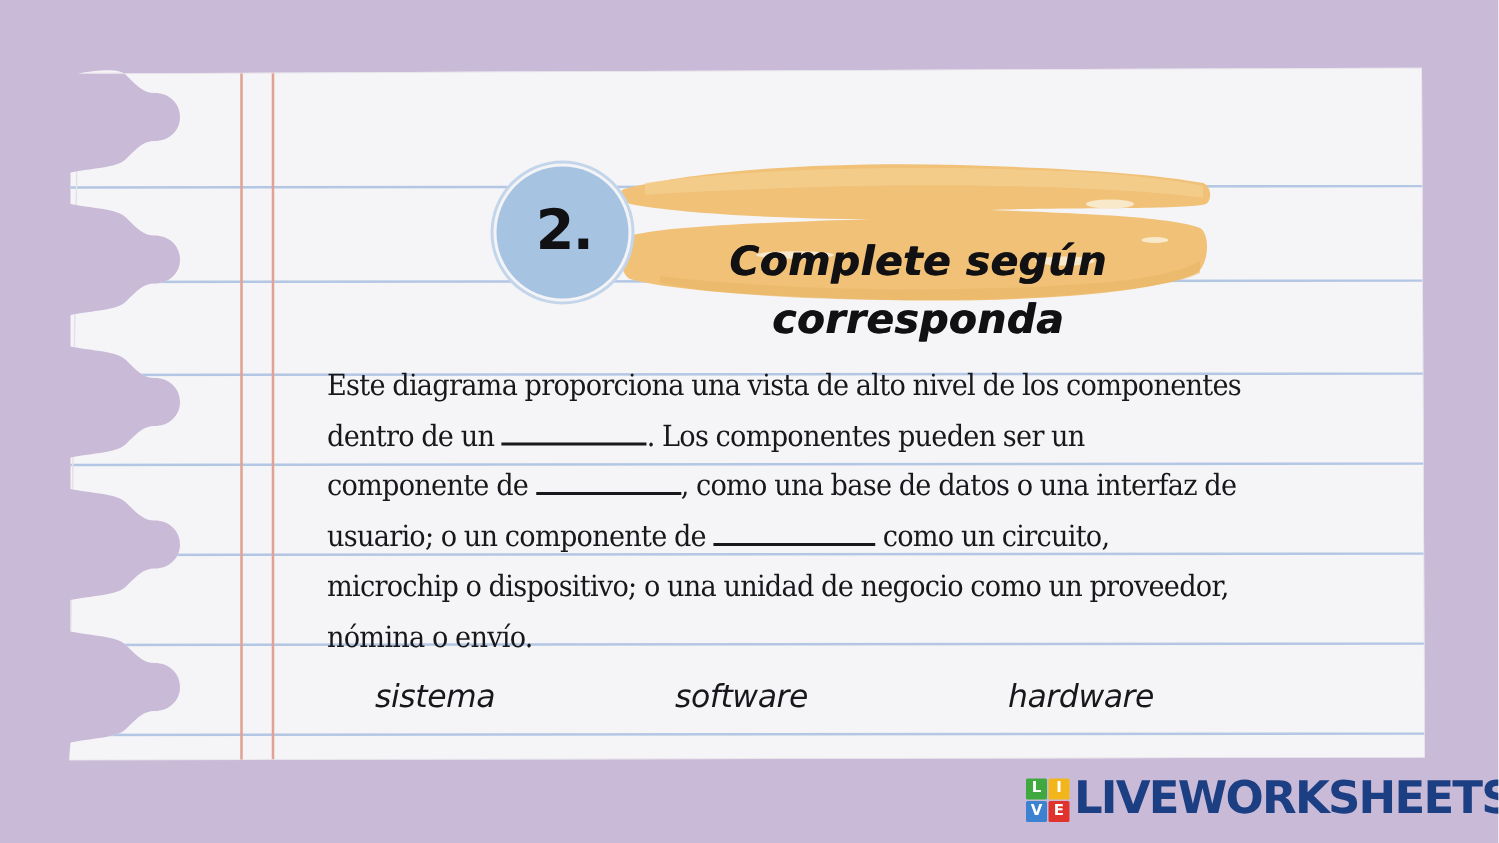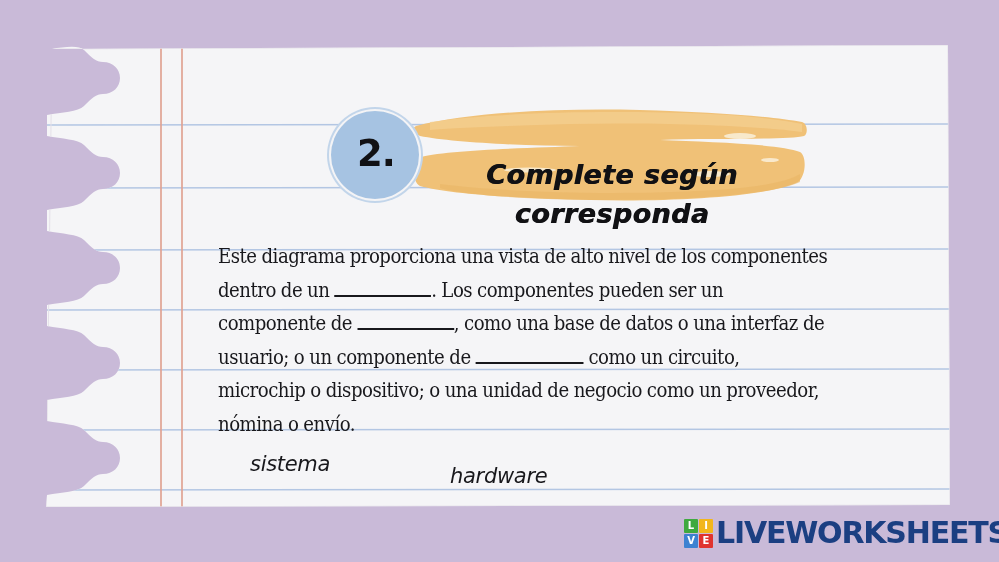--- a/index.html
+++ b/index.html
@@ -122,21 +122,21 @@
     width: 640px;
     display: flex;
     font-family: "DejaVu Sans", sans-serif;
     font-size: 21px;
     color: #18181c;
     letter-spacing: -0.3px;
   }
   .word-option { white-space: nowrap; font-style: italic; }
   #word-0 { width: 200px; }
   #word-1 { width: 222px; }
-  #word-2 { width: 200px; margin-top: 12px; }
+  #word-2 { width: 200px; }
 
   
   #logo {
     position: absolute;
     left: 684px;
     top: 518px;
     display: flex;
     align-items: center;
   }
   #logo-tiles {
@@ -283,20 +283,21 @@
 
       <div id="header-title">Complete según corresponda</div>
     </div>
 
     <div id="paragraph">
       <span>Este diagrama proporciona una vista de alto nivel de los componentes dentro de un </span><span class="blank b1"></span><span>. Los componentes pueden ser un componente de </span><span class="blank b2"></span><span>, como una base de datos o una interfaz de usuario; o un componente de </span><span class="blank b3"></span><span> como un circuito, microchip o dispositivo; o una unidad de negocio como un proveedor, nómina o envío.</span>
     </div>
 
     <div id="word-bank">
       <span class="word-option" id="word-0">sistema</span>
+      <span class="word-option" id="word-1">software</span>
       <span class="word-option" id="word-2">hardware</span>
     </div>
 
     <div id="logo">
       <div id="logo-tiles">
         <span class="logo-tile" id="logo-tile-l">L</span>
         <span class="logo-tile" id="logo-tile-i">I</span>
         <span class="logo-tile" id="logo-tile-v">V</span>
         <span class="logo-tile" id="logo-tile-e">E</span>
       </div>

